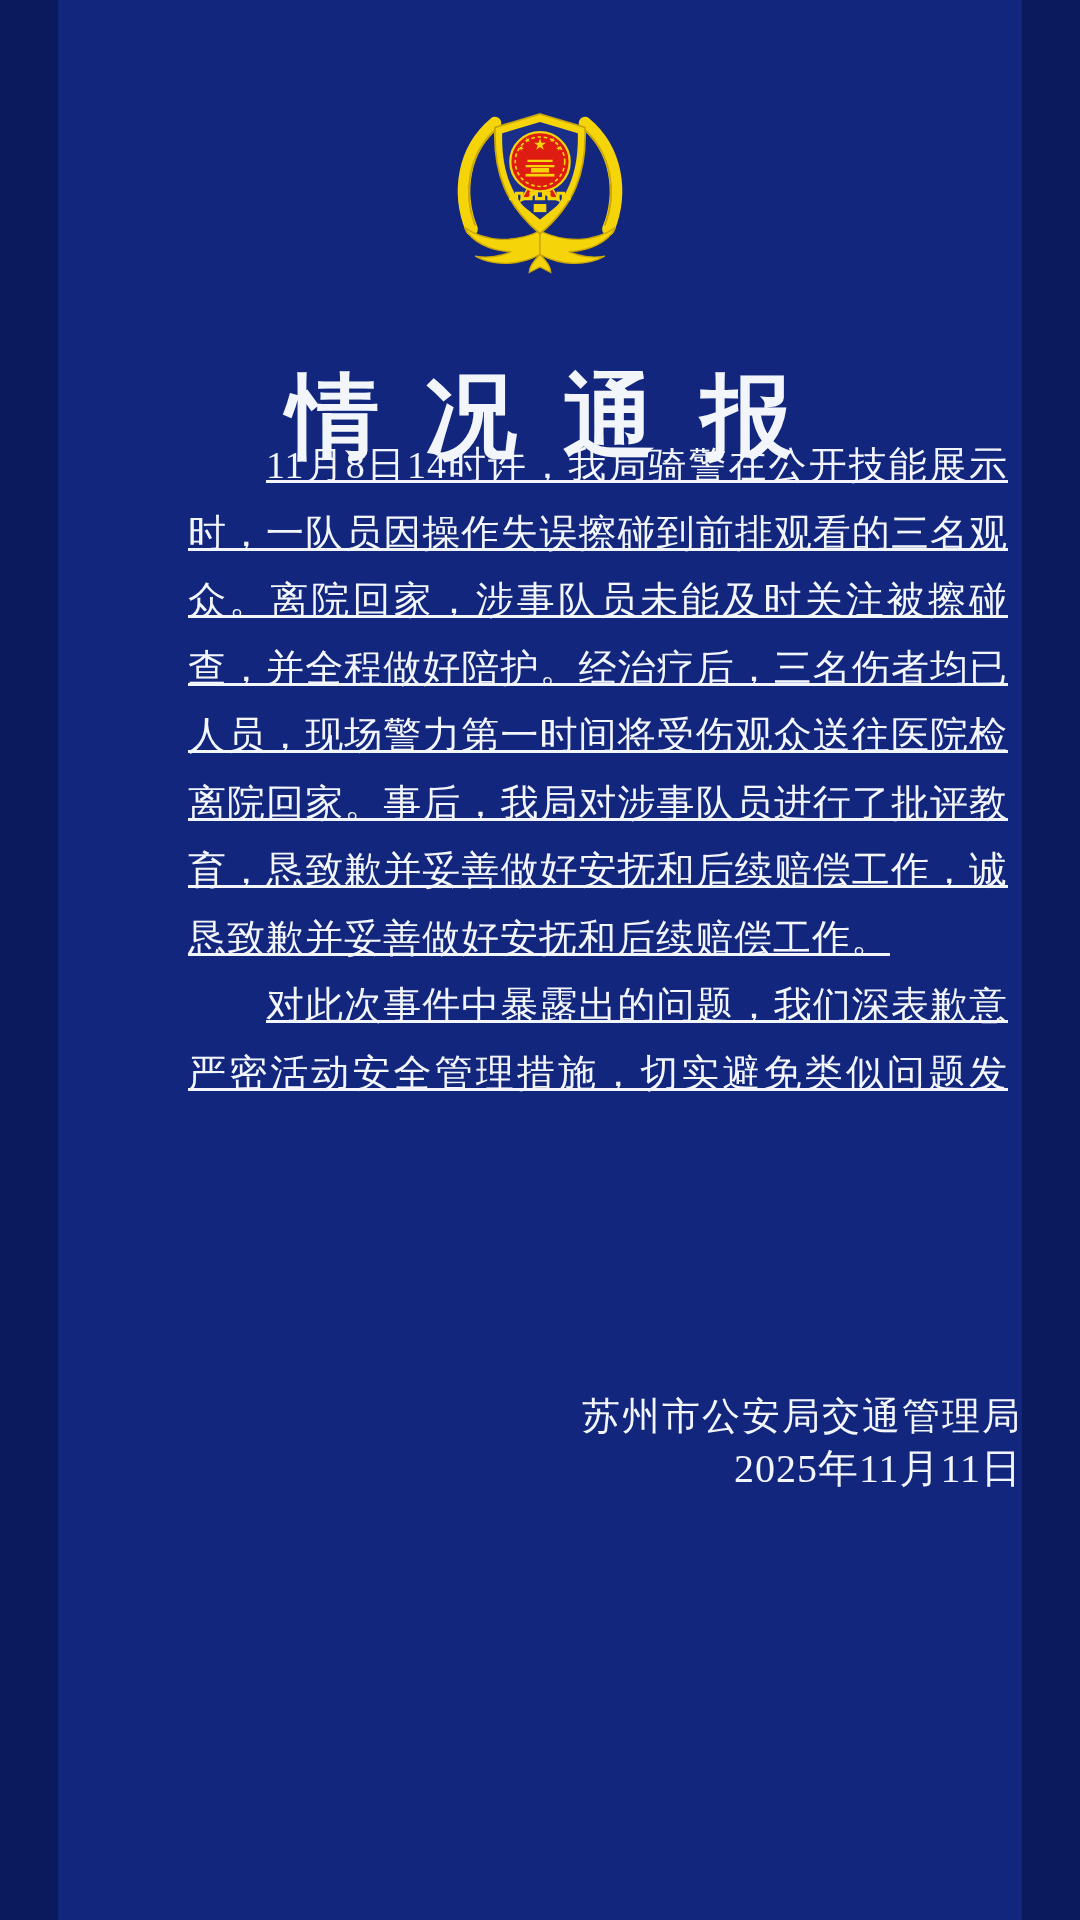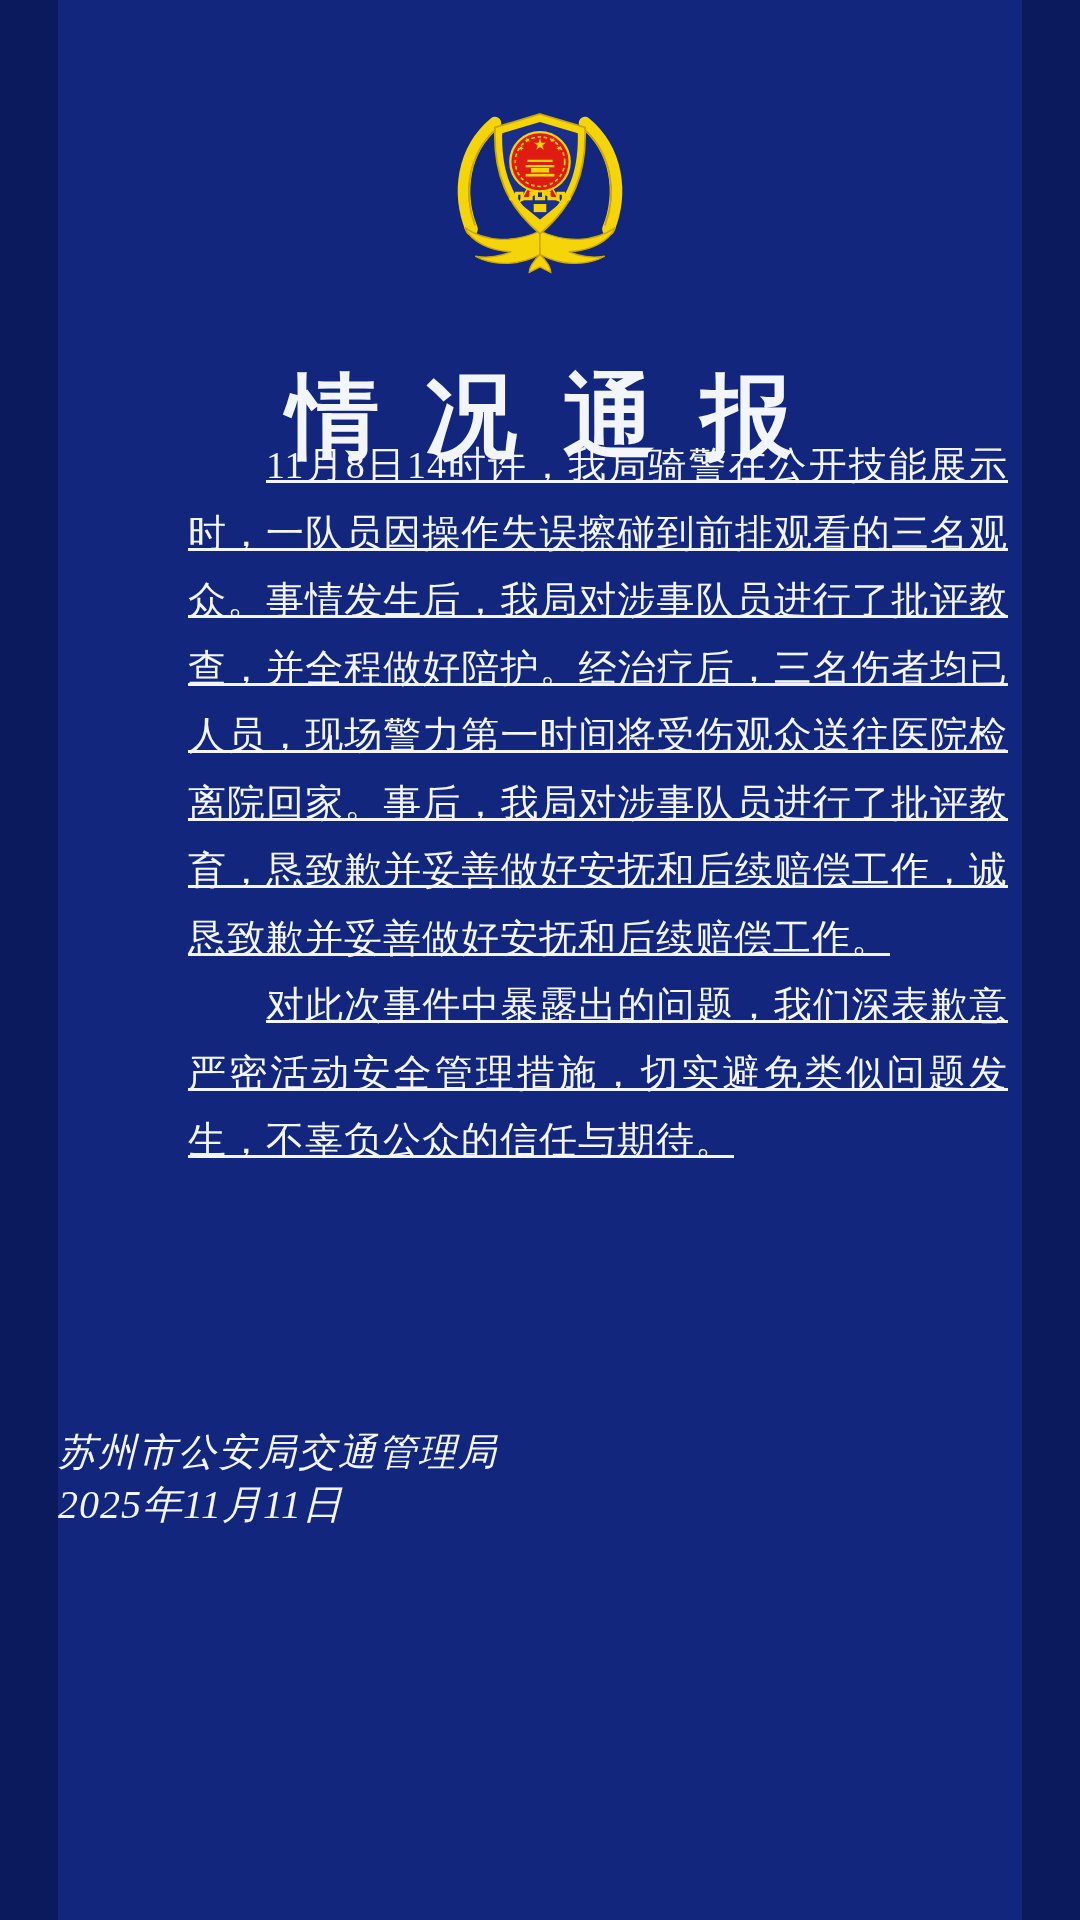--- a/index.html
+++ b/index.html
@@ -56,25 +56,24 @@
     text-align-last: justify;
     text-justify: inter-character;
     letter-spacing: 1px;
   }
   .line.indent { text-indent: 78px; }
   .line.para-end { text-align-last: left; }
 
   
   .report-footer {
     position: absolute;
-    top: 1428px;
+    top: 1392px;
     left: 0;
     width: 100%;
-    text-align: left;
-    font-style: italic;
+    text-align: right;
   }
   .agency-line {
     font-size: 38px;
     line-height: 48px;
     letter-spacing: 2px;
   }
   .date-line {
     margin-top: 4px;
     font-size: 40px;
     line-height: 50px;
@@ -122,29 +121,28 @@
       <path d="M78,122 L100,140 L122,122" fill="none" stroke="#F5D40A" stroke-width="4"></path>
       <rect x="93" y="120" width="14" height="9" fill="#F5D40A"></rect>
     </svg>
   </div>
 
   <h1 class="report-title">情况通报</h1>
 
   <div class="report-body">
     <div class="line indent">11月8日14时许，我局骑警在公开技能展示</div>
     <div class="line">时，一队员因操作失误擦碰到前排观看的三名观</div>
-    <div class="line">众。事情发生后，我局对涉事队员进行了批评教</div>
+    <div class="line">众。离院回家，涉事队员未能及时关注被擦碰</div>
     <div class="line">查，并全程做好陪护。经治疗后，三名伤者均已</div>
     <div class="line">人员，现场警力第一时间将受伤观众送往医院检</div>
     <div class="line">离院回家。事后，我局对涉事队员进行了批评教</div>
     <div class="line">育，恳致歉并妥善做好安抚和后续赔偿工作，诚</div>
     <div class="line para-end">恳致歉并妥善做好安抚和后续赔偿工作。</div>
     <div class="line indent">对此次事件中暴露出的问题，我们深表歉意</div>
     <div class="line">严密活动安全管理措施，切实避免类似问题发</div>
-    <div class="line para-end">生，不辜负公众的信任与期待。</div>
   </div>
 
   <div class="report-footer">
     <div class="agency-line">苏州市公安局交通管理局</div>
     <div class="date-line">2025年11月11日</div>
   </div>
 
 </div>
 
 </body></html>

